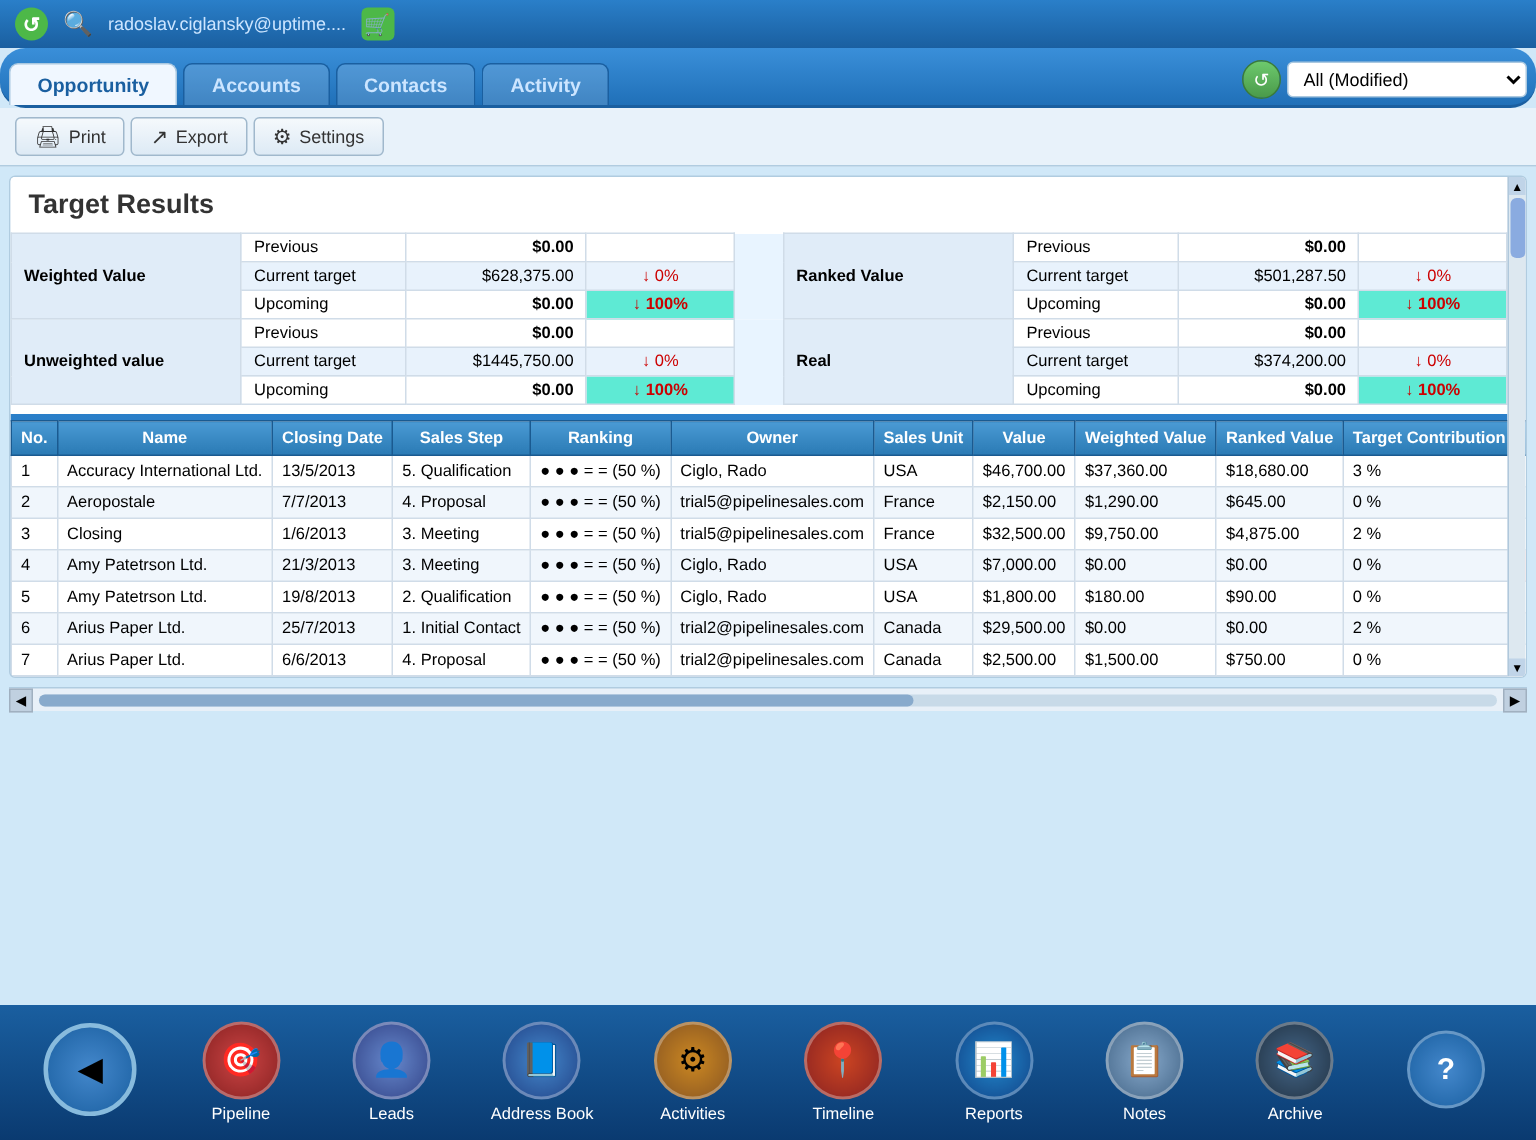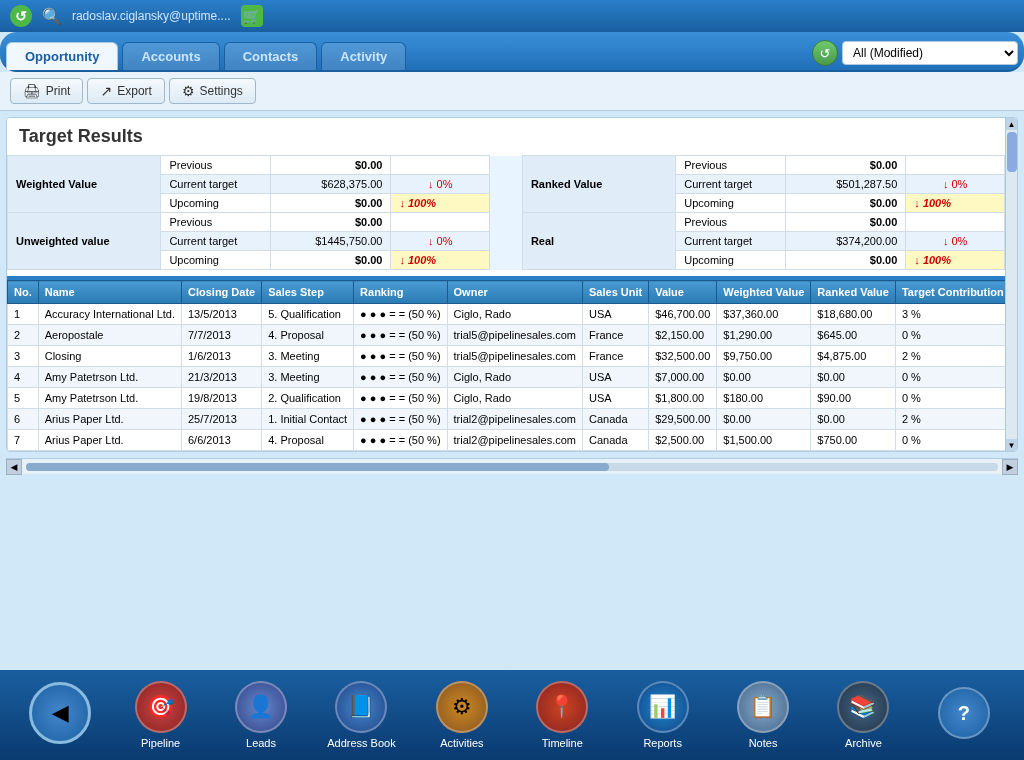--- a/index.html
+++ b/index.html
@@ -78,21 +78,21 @@
       width: 26px; height: 26px;
       display: flex; align-items: center; justify-content: center;
       color: white; font-size: 13px; cursor: pointer;
     }
     .filter-select {
       background: white;
       border: 1px solid #aac8e0;
       border-radius: 4px;
       padding: 3px 6px;
       font-size: 12px;
-      width: 176px;
+      width: 160px;
       cursor: pointer;
     }
 
     
     #toolbar {
       background: #e8f2fa;
       border-bottom: 1px solid #b0cce0;
       padding: 6px 10px;
       display: flex;
       gap: 4px;
@@ -151,44 +151,44 @@
       text-align: right;
       font-weight: bold;
     }
     .target-table .pct-red {
       background: #f8d0d0;
       color: #cc0000;
       text-align: center;
       font-weight: bold;
     }
     .target-table .pct-red-100 {
-      background: #fef9c3;
+      background: #5eead4;
       color: #cc0000;
+      text-align: center;
       font-weight: bold;
-      font-style: italic;
     }
     .arrow-down { color: #cc0000; }
 
     
     #data-section {
       background: linear-gradient(to bottom, #2a7fc9, #1a5fa0);
       padding: 4px 0 0 0;
       margin-top: 4px;
     }
     .data-table {
       width: 100%;
       border-collapse: collapse;
       background: white;
     }
     .data-table th {
       background: linear-gradient(to bottom, #4a9ad4, #2a7ab4);
       color: white;
       padding: 5px 6px;
       font-size: 11px;
-      text-align: left;
+      text-align: center;
       border: 1px solid #1a5a90;
       white-space: nowrap;
     }
     .data-table td {
       padding: 4px 6px;
       font-size: 11px;
       border: 1px solid #d0dce8;
       white-space: nowrap;
     }
     .data-table tr:nth-child(even) td { background: #f0f6fc; }

